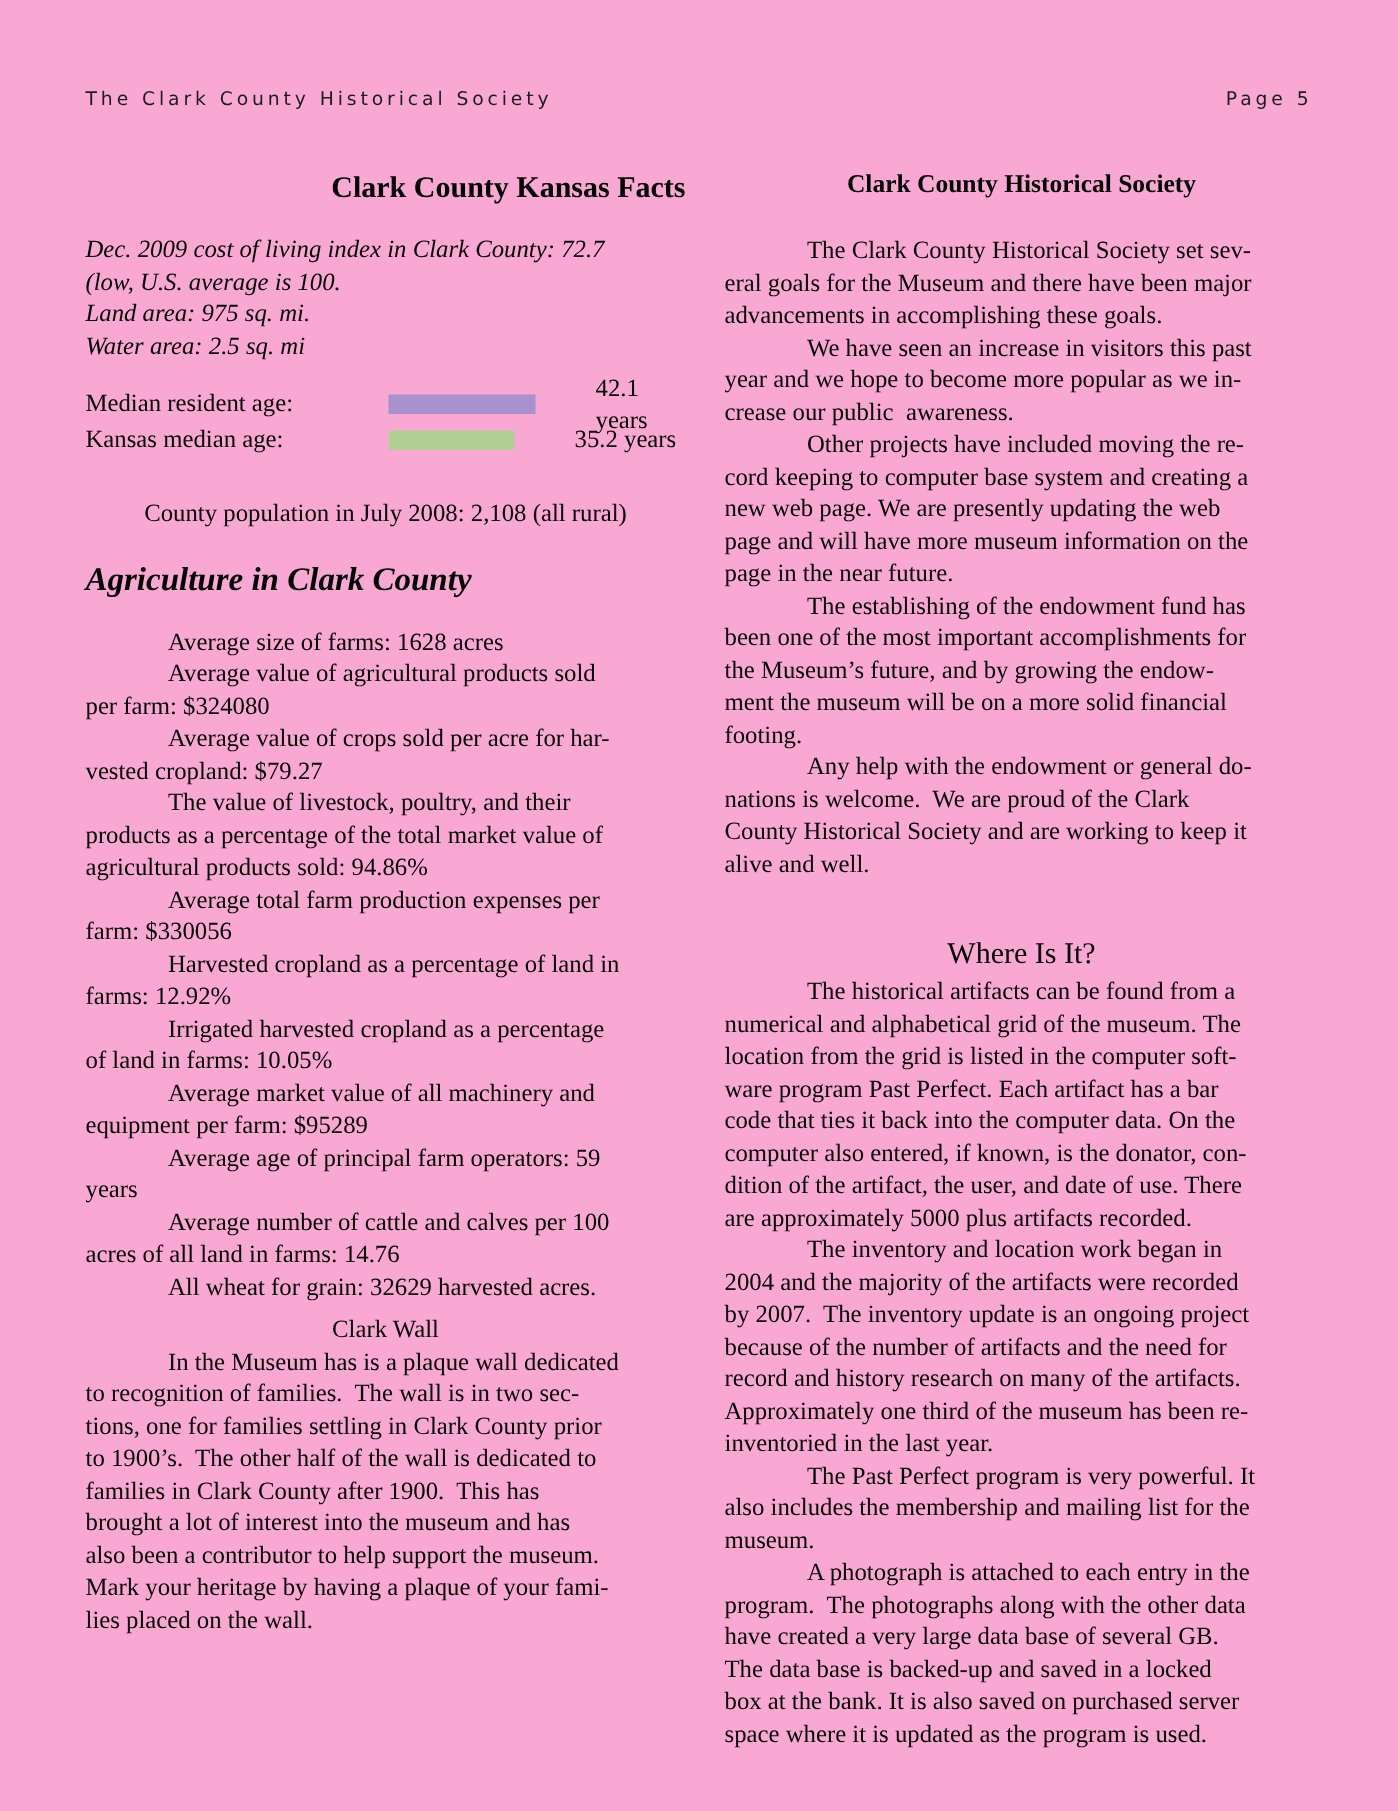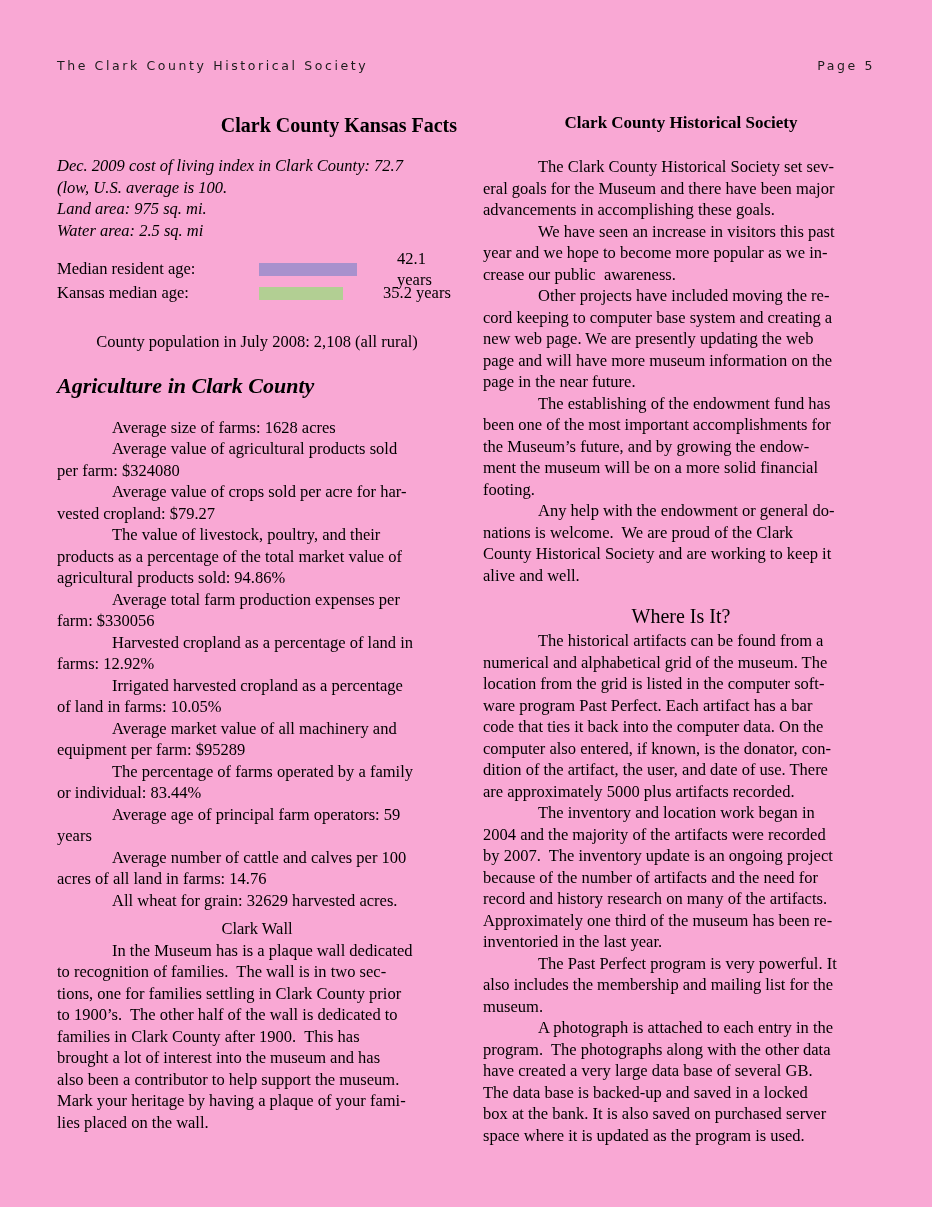--- a/index.html
+++ b/index.html
@@ -49,21 +49,21 @@
   .plaque-title { text-align:center; margin-top:7px; line-height:21.5px; }
 
   .society-title {
     font-weight:bold; font-size:17px; line-height:22px;
     text-align:center; margin-top:3px;
   }
   .society-body { margin-top:22px; }
 
   .where-title {
     font-size:20px; line-height:24px;
-    text-align:center; margin-top:18px; margin-bottom:2px;
+    text-align:center; margin-top:38px; margin-bottom:2px;
   }
 </style>
 </head>
 <body>
 
 <div class="page">
 
   <div class="header">
     <span>The Clark County Historical Society</span>
     <span>Page 5</span>
@@ -104,22 +104,20 @@
 products as a percentage of the total market value of
 agricultural products sold: 94.86%</p>
       <p class="para indent">Average total farm production expenses per
 farm: $330056</p>
       <p class="para indent">Harvested cropland as a percentage of land in
 farms: 12.92%</p>
       <p class="para indent">Irrigated harvested cropland as a percentage
 of land in farms: 10.05%</p>
       <p class="para indent">Average market value of all machinery and
 equipment per farm: $95289</p>
-      <p class="para indent">The percentage of farms operated by a family
-or individual: 83.44%</p>
       <p class="para indent">Average age of principal farm operators: 59
 years</p>
       <p class="para indent">Average number of cattle and calves per 100
 acres of all land in farms: 14.76</p>
       <p class="para indent">All wheat for grain: 32629 harvested acres.</p>
     </div>
 
     <div class="plaque-title">Clark Wall</div>
     <p class="para indent">In the Museum has is a plaque wall dedicated
 to recognition of families.&nbsp; The wall is in two sec-

